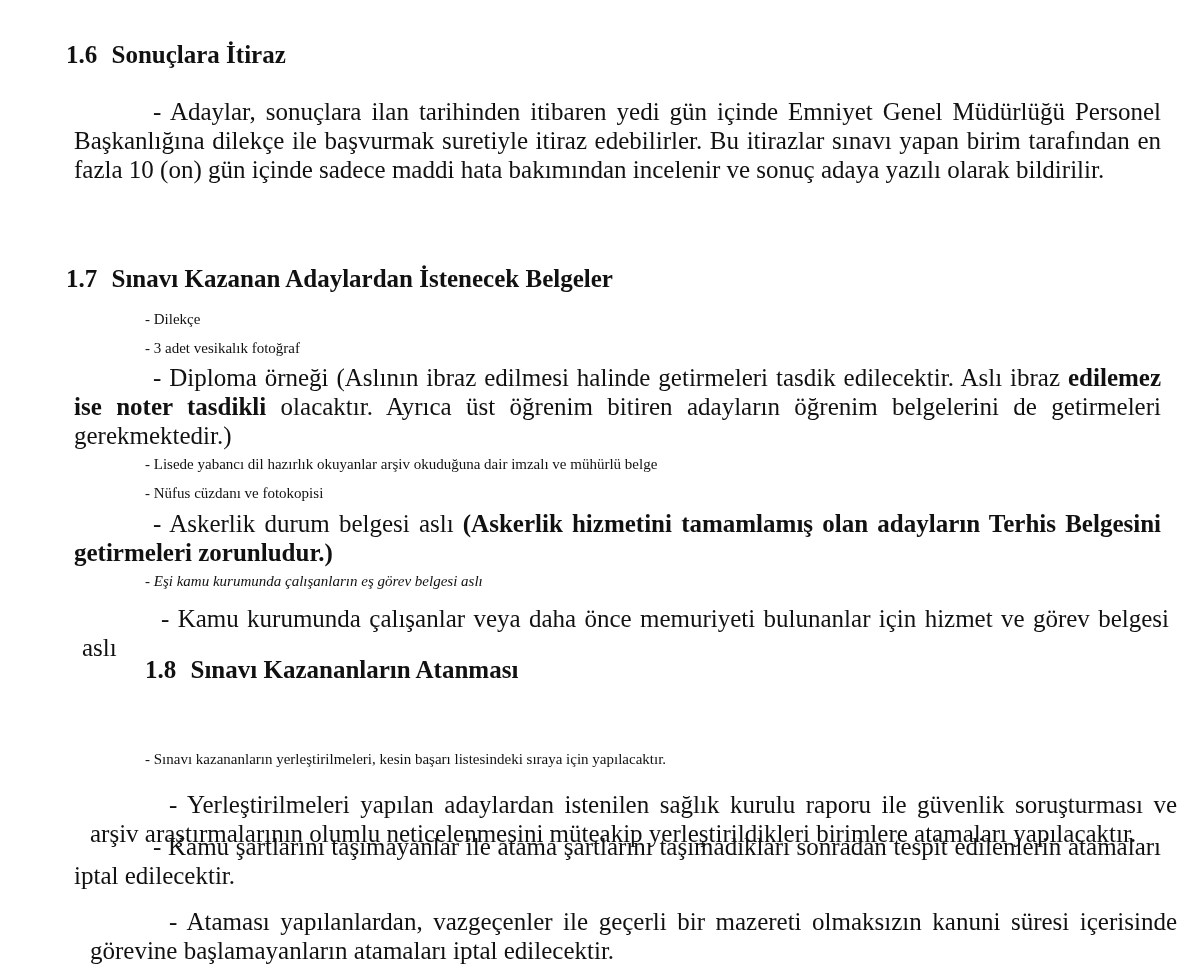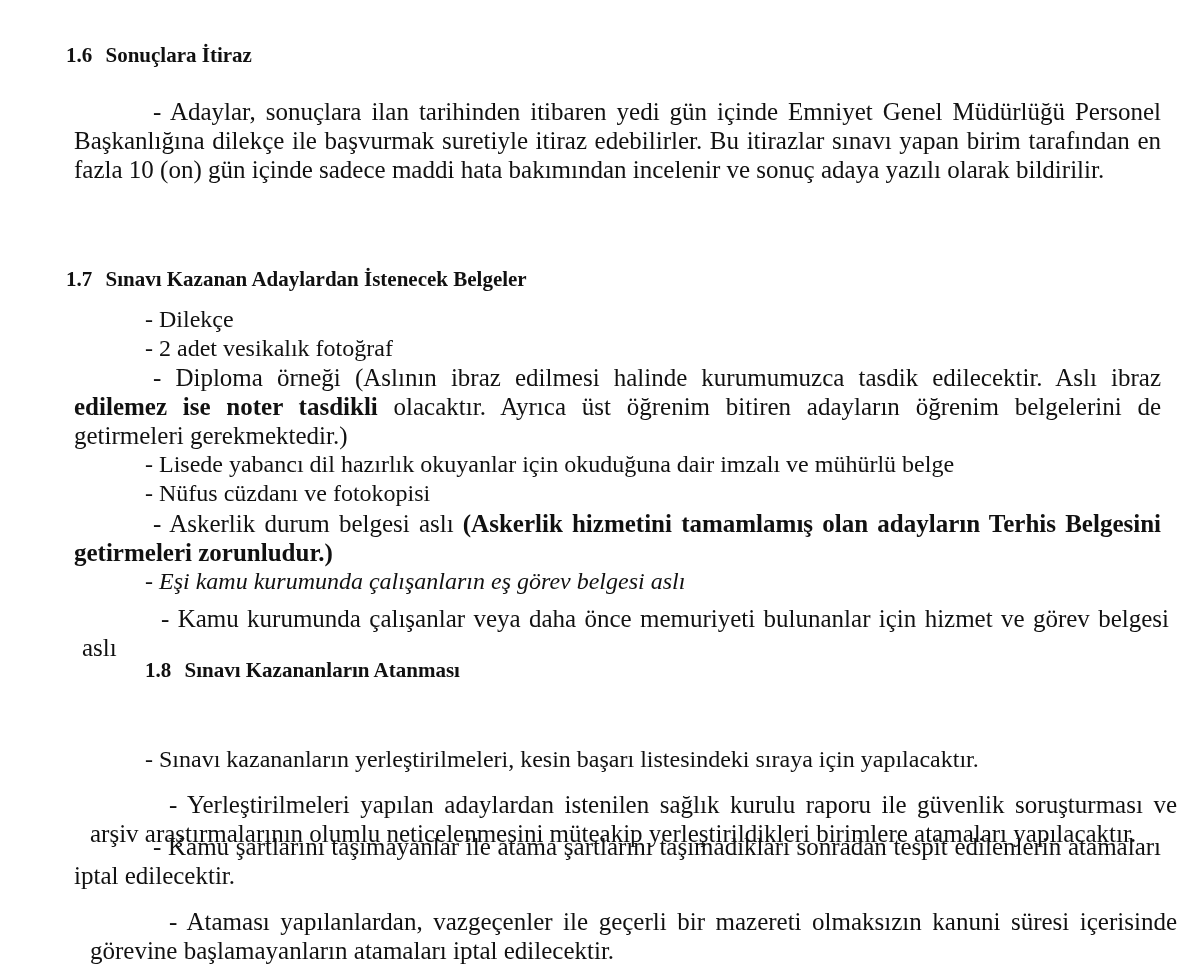--- a/index.html
+++ b/index.html
@@ -18,40 +18,40 @@
   .page {
     position: absolute;
     left: 66px;
     top: 0;
     width: 1087px;
   }
   .heading {
     position: absolute;
     left: 0;
     font-weight: bold;
-    font-size: 21px;
+    font-size: 25px;
     line-height: 28px;
     white-space: nowrap;
   }
   .heading .num {
     margin-right: 8px;
   }
   .para {
     position: absolute;
     left: 8px;
     width: 1087px;
     font-size: 25px;
     line-height: 29px;
     text-align: justify;
     text-indent: 79px;
   }
   .line {
     position: absolute;
     left: 79px;
-    font-size: 24px;
+    font-size: 15px;
     line-height: 29px;
     white-space: nowrap;
   }
   b { font-weight: bold; }
 </style>
 </head>
 <body>
 
 <div class="page">
 
@@ -60,25 +60,25 @@
     <span>Sonuçlara İtiraz</span>
   </div>
   <p class="para" style="top:97px;margin:0;">- Adaylar, sonuçlara ilan tarihinden itibaren yedi gün içinde Emniyet Genel Müdürlüğü Personel Başkanlığına dilekçe ile başvurmak suretiyle itiraz edebilirler. Bu itirazlar sınavı yapan birim tarafından en fazla 10 (on) gün içinde sadece maddi hata bakımından incelenir ve sonuç adaya yazılı olarak bildirilir.</p>
 
   <div class="heading" style="top:265px;">
     <span class="num">1.7</span>
     <span>Sınavı Kazanan Adaylardan İstenecek Belgeler</span>
   </div>
 
   <div class="line" style="top:305px;">- Dilekçe</div>
-  <div class="line" style="top:334px;">- 2 adet vesikalık fotoğraf</div>
+  <div class="line" style="top:334px;">- 3 adet vesikalık fotoğraf</div>
 
-  <p class="para" style="top:363px;margin:0;"><span>- Diploma örneği (Aslının ibraz edilmesi halinde kurumumuzca tasdik edilecektir. Aslı ibraz </span><b>edilemez ise noter tasdikli</b><span> olacaktır. Ayrıca üst öğrenim bitiren adayların öğrenim belgelerini de getirmeleri gerekmektedir.)</span></p>
+  <p class="para" style="top:363px;margin:0;"><span>- Diploma örneği (Aslının ibraz edilmesi halinde getirmeleri tasdik edilecektir. Aslı ibraz </span><b>edilemez ise noter tasdikli</b><span> olacaktır. Ayrıca üst öğrenim bitiren adayların öğrenim belgelerini de getirmeleri gerekmektedir.)</span></p>
 
-  <div class="line" style="top:450px;">- Lisede yabancı dil hazırlık okuyanlar için okuduğuna dair imzalı ve mühürlü belge</div>
+  <div class="line" style="top:450px;">- Lisede yabancı dil hazırlık okuyanlar arşiv okuduğuna dair imzalı ve mühürlü belge</div>
   <div class="line" style="top:479px;">- Nüfus cüzdanı ve fotokopisi</div>
 
   <p class="para" style="top:509px;margin:0;"><span>- Askerlik durum belgesi aslı </span><b>(Askerlik hizmetini tamamlamış olan adayların Terhis Belgesini getirmeleri zorunludur.)</b></p>
 
   <div class="line" style="top:567px;font-style:italic;">- Eşi kamu kurumunda çalışanların eş görev belgesi aslı</div>
 
   <p class="para" style="top:596px;margin:8px;">- Kamu kurumunda çalışanlar veya daha önce memuriyeti bulunanlar için hizmet ve görev belgesi aslı</p>
 
   <div class="heading" style="top:656px;left:79px;">
     <span class="num">1.8</span>

